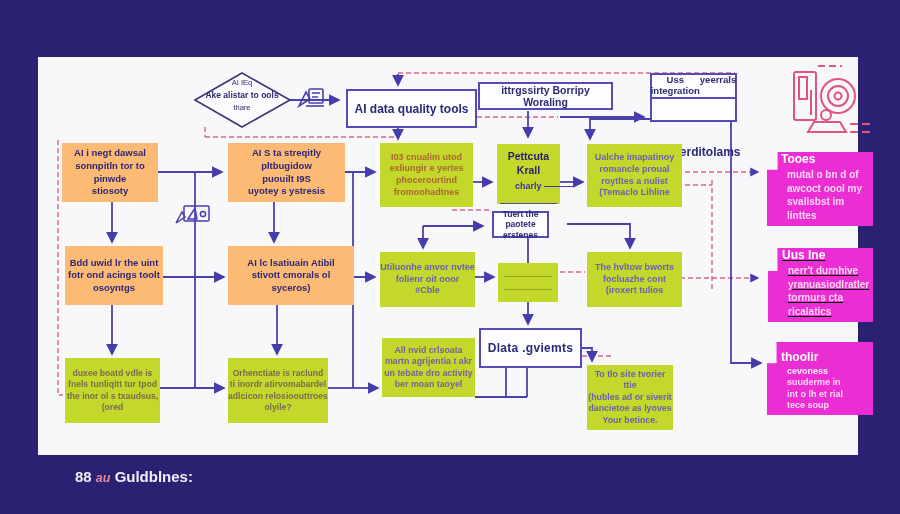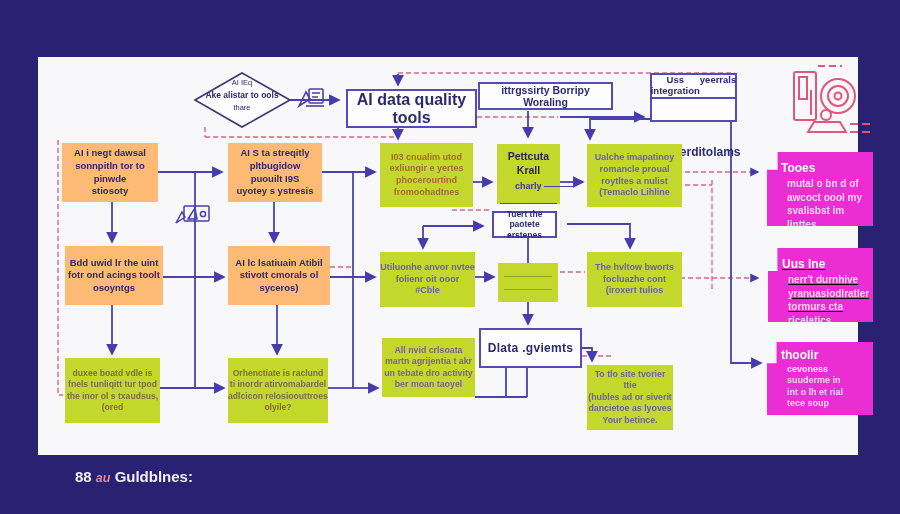--- a/index.html
+++ b/index.html
@@ -9,21 +9,21 @@
   svg.wires{position:absolute;left:0;top:0;width:900px;height:514px;z-index:1;}
   .box{position:absolute;z-index:2;box-sizing:border-box;display:flex;flex-direction:column;
        justify-content:center;align-items:center;text-align:center;}
   .mbox{background:#fdba74;color:#2d2776;font-weight:700;font-size:9.5px;line-height:1.32;}
   .gbox{background:#c3d82b;color:#6b5fb0;font-size:9.5px;line-height:1.3;font-weight:600;}
   .gbox.t-rust{color:#a8682f;}
   .gbox.t-brown{color:#7d6a4d;}
   .gbox.t-plum{color:#7a5f9a;}
   .wbox{background:#fdfdff;border:2px solid #544bb4;color:#2b2a72;font-weight:700;}
   .rbox{background:#ea2ed3;z-index:3;align-items:flex-start;text-align:left;
-        padding:9px 6px 4px 14px;justify-content:flex-start;}
+        padding:9px 6px 4px 14px;justify-content:flex-end;}
   .rbox .rhead{color:#ffffff;font-weight:700;font-size:12px;margin-bottom:2px;}
   .rbox .lines{color:#ffd7f2;font-size:10px;line-height:1.35;font-weight:600;padding-left:6px;}
   .rbox .lines.m-first-bold span:first-child{font-weight:700;color:#ffecfa;}
   .notch-f{clip-path:polygon(10% 0,100% 0,100% 100%,0 100%,0 24%,10% 24%);}
   .notch-l{clip-path:polygon(9% 0,100% 0,100% 100%,0 100%,0 31%,9% 31%);text-decoration:underline;}
   .notch-m{clip-path:polygon(9% 0,100% 0,100% 100%,0 100%,0 29%,9% 29%);}
   .diamond-text{position:absolute;left:196px;top:79px;width:92px;z-index:2;text-align:center;
         color:#2d2a6e;font-size:7.5px;line-height:1.0;}
   .diamond-text .d2{font-weight:700;font-size:8.5px;margin:4px 0 5px;}
   .pett-head{font-weight:700;color:#2c2168;font-size:10.5px;margin-bottom:4px;}
@@ -106,62 +106,62 @@
 
     <polygon points="195,100 242,73 290,100 242,127" fill="#fcfbfe" stroke="#3b3878" stroke-width="1.6"></polygon>
   </svg>
 
   <div class="diamond-text">
     <div class="d1">AI IEq</div>
     <div class="d2">Ake alistar to ools</div>
     <div class="d3">thare</div>
   </div>
 
-  <div class="box wbox" style="left:346px;top:89px;width:131px;height:39px;font-size:16px;">
+  <div class="box wbox" style="left:346px;top:89px;width:131px;height:39px;font-size:12px;">
     <span>AI data quality tools</span>
   </div>
   <div class="box wbox" style="left:478px;top:82px;width:135px;height:28px;font-size:10.5px;">
     <span>ittrgssirty Borripy Woraling</span>
   </div>
   <div class="box wbox uss" style="left:650px;top:73px;width:87px;height:49px;">
     <div class="row1">
       <span>Uss integration</span>
       <span>yeerrals</span>
     </div>
     <div class="row2">Costaerditolams</div>
   </div>
 
   <div class="box mbox" style="left:62px;top:143px;width:96px;height:59px;">
       <div class="lines"><span>AI i negt dawsal</span><br><span>sonnpitln tor to</span><br><span>pinwde</span><br><span>stiosoty</span></div>
     </div>
-  <div class="box mbox" style="left:228px;top:143px;width:94px;height:59px;">
+  <div class="box mbox" style="left:228px;top:143px;width:117px;height:59px;">
       <div class="lines"><span>AI S ta streqitly</span><br><span>pltbugidow</span><br><span>puouilt I9S</span><br><span>uyotey s ystresis</span></div>
     </div>
   <div class="box gbox t-rust" style="left:380px;top:143px;width:93px;height:64px;font-size:9px;">
       <div class="lines"><span>I03 cnualim utod</span><br><span>exliungir e yertes</span><br><span>phocerourtind</span><br><span>fromoohadtnes</span></div>
     </div>
   <div class="box gbox" style="left:497px;top:144px;width:63px;height:60px;justify-content:flex-start;padding-top:6px;">
     <div class="pett-head">Pettcuta Krall</div>
     <div class="pett-charly">
       <span>charly</span>
         <span class="rule"></span>
     </div>
     <div class="pett-rule2"></div>
   </div>
   <div class="box gbox" style="left:587px;top:144px;width:95px;height:63px;font-size:9px;">
       <div class="lines"><span>Ualche imapatinoy</span><br><span>romancle proual</span><br><span>roytltes a nulist</span><br><span>(Temaclo Lihline</span></div>
     </div>
 
-  <div class="box wbox tuert" style="left:492px;top:211px;width:65px;height:27px;">
+  <div class="box wbox tuert" style="left:492px;top:211px;width:57px;height:27px;">
       <div class="lines"><span>Tuert the paotete</span><br><span>erstenes</span></div>
     </div>
   <div class="box mbox" style="left:65px;top:246px;width:98px;height:59px;">
       <div class="lines"><span>Bdd uwid lr the uint</span><br><span>fotr ond acings toolt</span><br><span>osoyntgs</span></div>
     </div>
-  <div class="box mbox" style="left:228px;top:246px;width:102px;height:59px;">
+  <div class="box mbox" style="left:228px;top:246px;width:126px;height:59px;">
       <div class="lines"><span>AI lc lsatiuain Atibil</span><br><span>stivott cmorals ol</span><br><span>syceros)</span></div>
     </div>
   <div class="box gbox" style="left:380px;top:252px;width:95px;height:55px;font-size:9px;">
       <div class="lines"><span>Utiluonhe anvor nvtee</span><br><span>folienr oit ooor</span><br><span>#Cble</span></div>
     </div>
   <div class="box gbox" style="left:498px;top:263px;width:60px;height:39px;">
     <div class="jline" style="top:13px;"></div>
     <div class="jline" style="top:26px;"></div>
   </div>
   <div class="box gbox" style="left:587px;top:252px;width:95px;height:55px;font-size:9px;">

